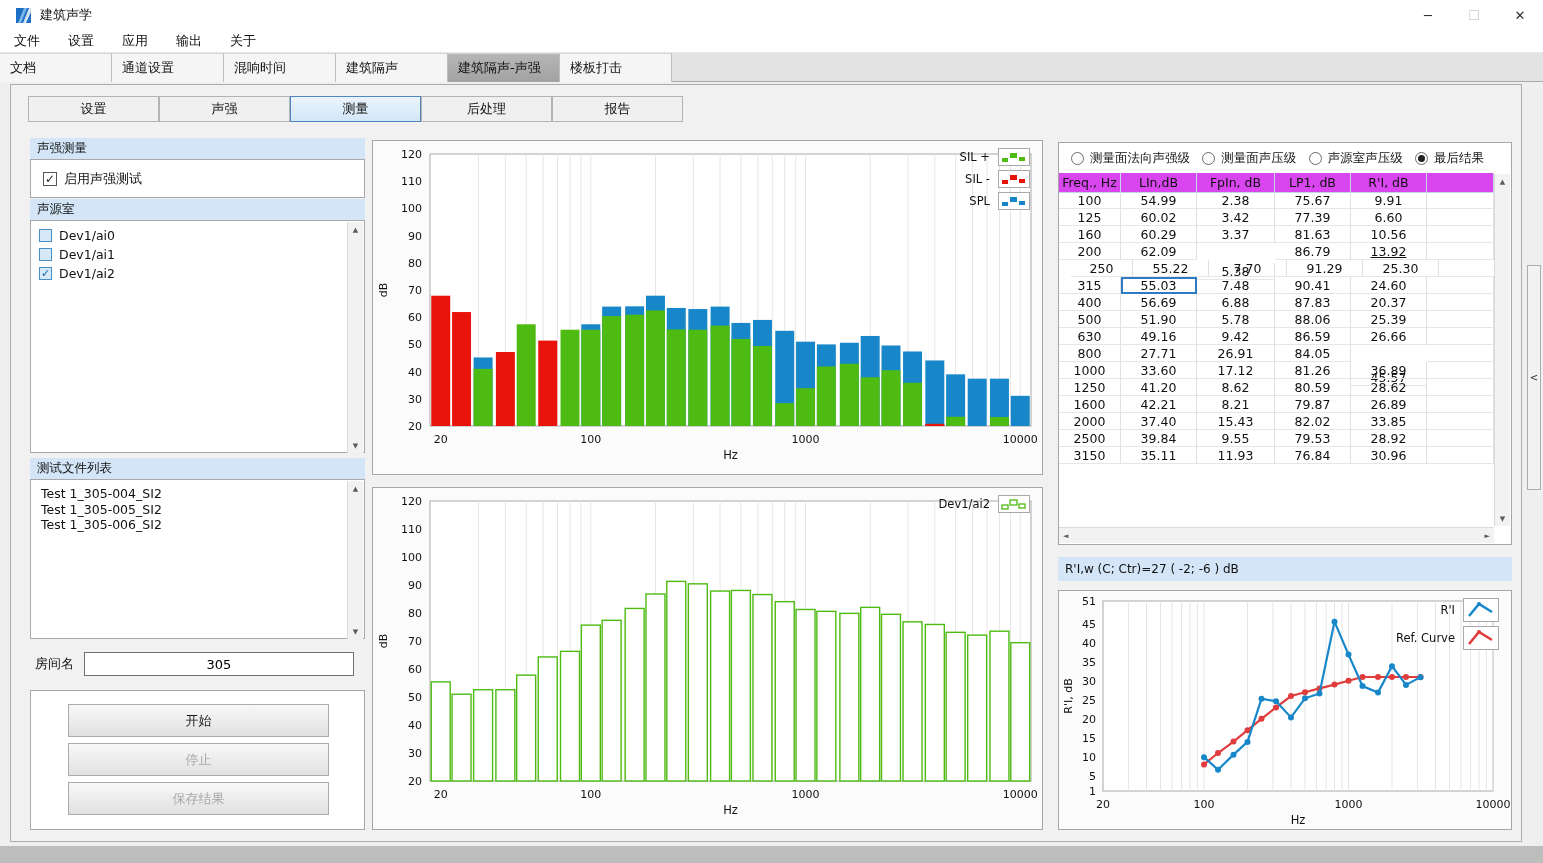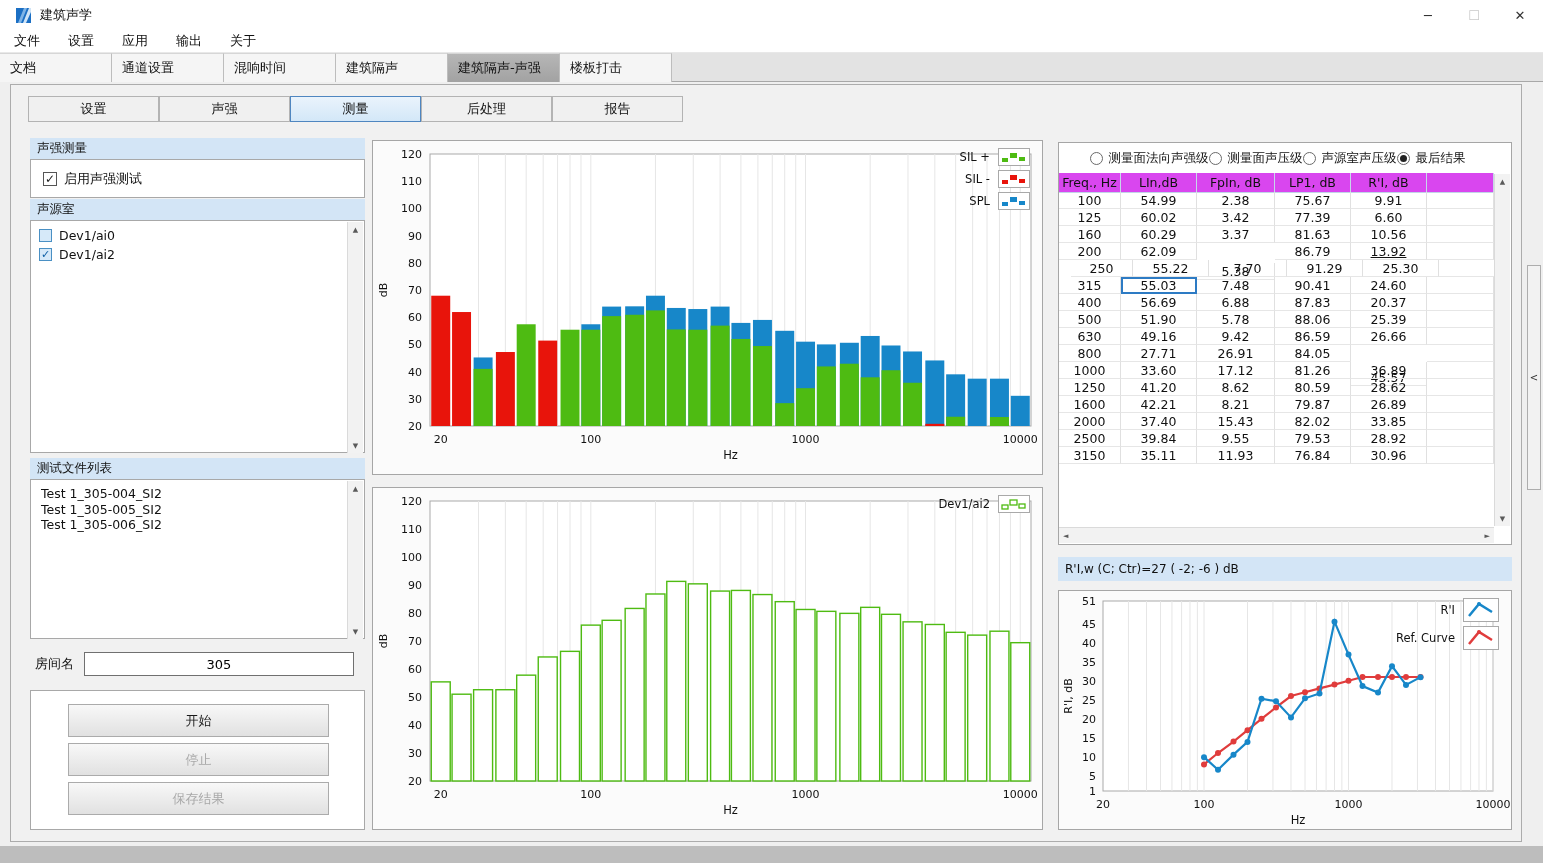--- a/index.html
+++ b/index.html
@@ -44,21 +44,21 @@
   .btn.disabled{color:#A8A8A8}
   
   .chartpanel{position:absolute;background:#FBFBFB;border:1px solid #A6A6A6}
   .legend{position:absolute;top:7px;right:12px;display:flex;flex-direction:column;gap:4px;align-items:flex-end}
   .legrow{display:flex;align-items:center;gap:8px}
   .leglabel{font-size:11.5px}
   .legbox{width:32px;height:18px;border:1px solid #A9A9A9;background:#FFF;display:flex;align-items:center;justify-content:center}
   .legbox.tall{width:36px;height:24px}
   
   .panel{position:absolute;background:#FFFFFF;border:1px solid #A6A6A6}
-  .radiorow{position:absolute;left:0;top:0;width:435px;height:30px;display:flex;align-items:center;justify-content:center;padding:0 10px 0 12px}
+  .radiorow{position:absolute;left:0;top:0;width:435px;height:30px;display:flex;align-items:center;justify-content:space-between;padding:0 10px 0 12px}
   .radioitem{display:flex;align-items:center;gap:6px;font-size:12.5px}
   .radio{width:13px;height:13px;border:1px solid #6A6A6A;border-radius:50%;background:#FFF;display:inline-flex;align-items:center;justify-content:center;flex:none}
   .radio .dot{width:7px;height:7px;border-radius:50%;background:#222}
   .tblheader{position:absolute;display:flex;background:#d946ef;border-bottom:1px solid #C2D4E8}
   .tblrow{position:absolute;display:flex}
   .tc{height:17px;display:flex;align-items:center;justify-content:center;font-size:12.5px;border-right:1px solid #E0E0E0;border-bottom:1px solid #E6E6E6;position:relative}
   .th{height:19px;font-size:12.5px;border-right:1px solid #C6D6EA;display:flex;align-items:center;justify-content:center}
   .tc.selcell{outline:2px solid #2D7BC4;outline-offset:-2px}
   .hscroll{position:absolute;height:16px;background:#F2F2F2;border-top:1px solid #DADADA;display:flex;align-items:center;justify-content:space-between;padding:0 4px}
   .harrow{font-size:7px;color:#5A5A5A}
@@ -122,20 +122,24 @@
       <span>启用声强测试</span>
     </label>
   </div>
 
   <div class="sechdr" style="left:30px;top:199px;width:335px">声源室</div>
   <div class="box" style="left:30px;top:220px;width:335px;height:233px">
     <div id="channel-items" style="position:absolute;left:0;top:5px;right:18px">
         <div class="listitem">
           <span class="cb2"></span>
           <span>Dev1/ai0</span>
+        </div>
+        <div class="listitem">
+          <span class="cb2"></span>
+          <span>Dev1/ai1</span>
         </div>
         <div class="listitem">
           <span class="cb2">
             <span class="mark">✓</span>
           </span>
           <span>Dev1/ai2</span>
         </div>
       </div>
     <div class="vscroll" style="height:231px">
       <span class="sarrow">▲</span>

